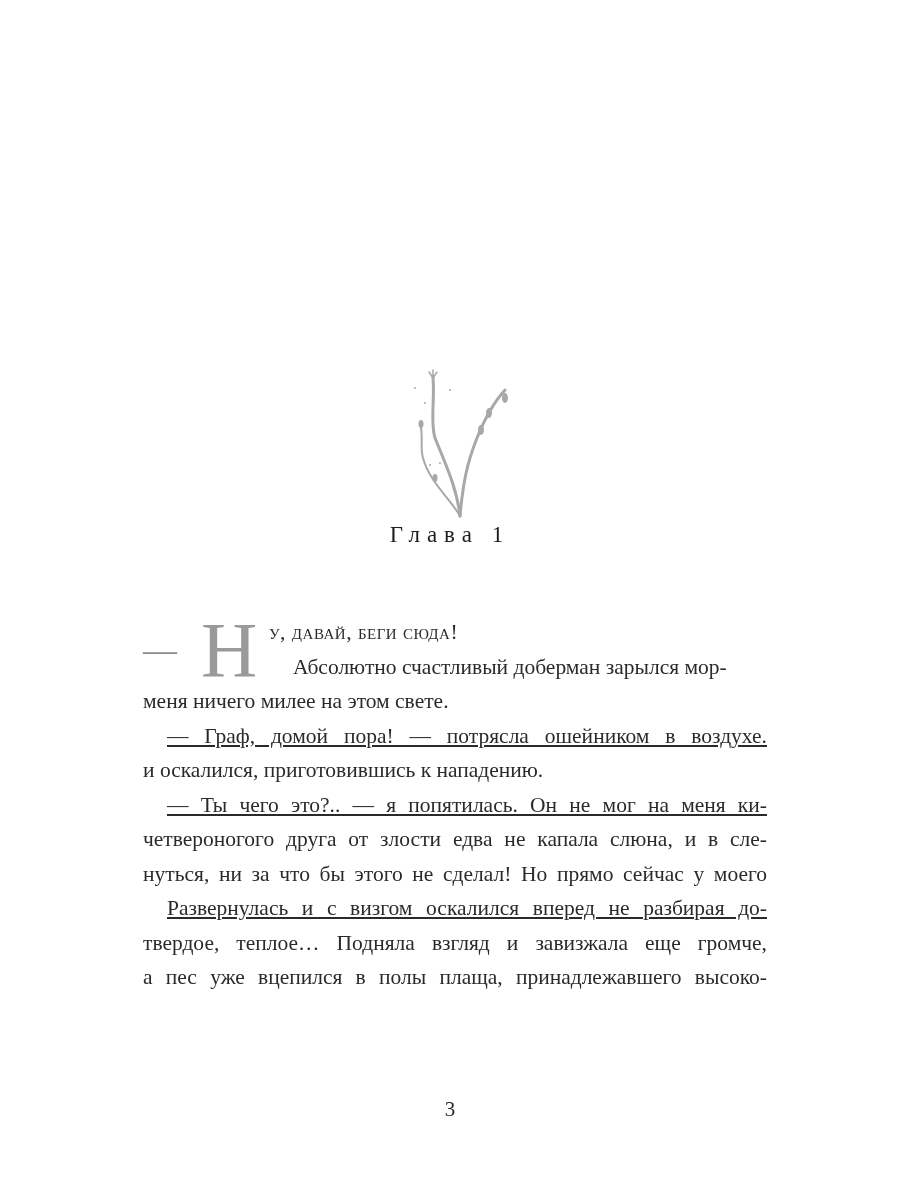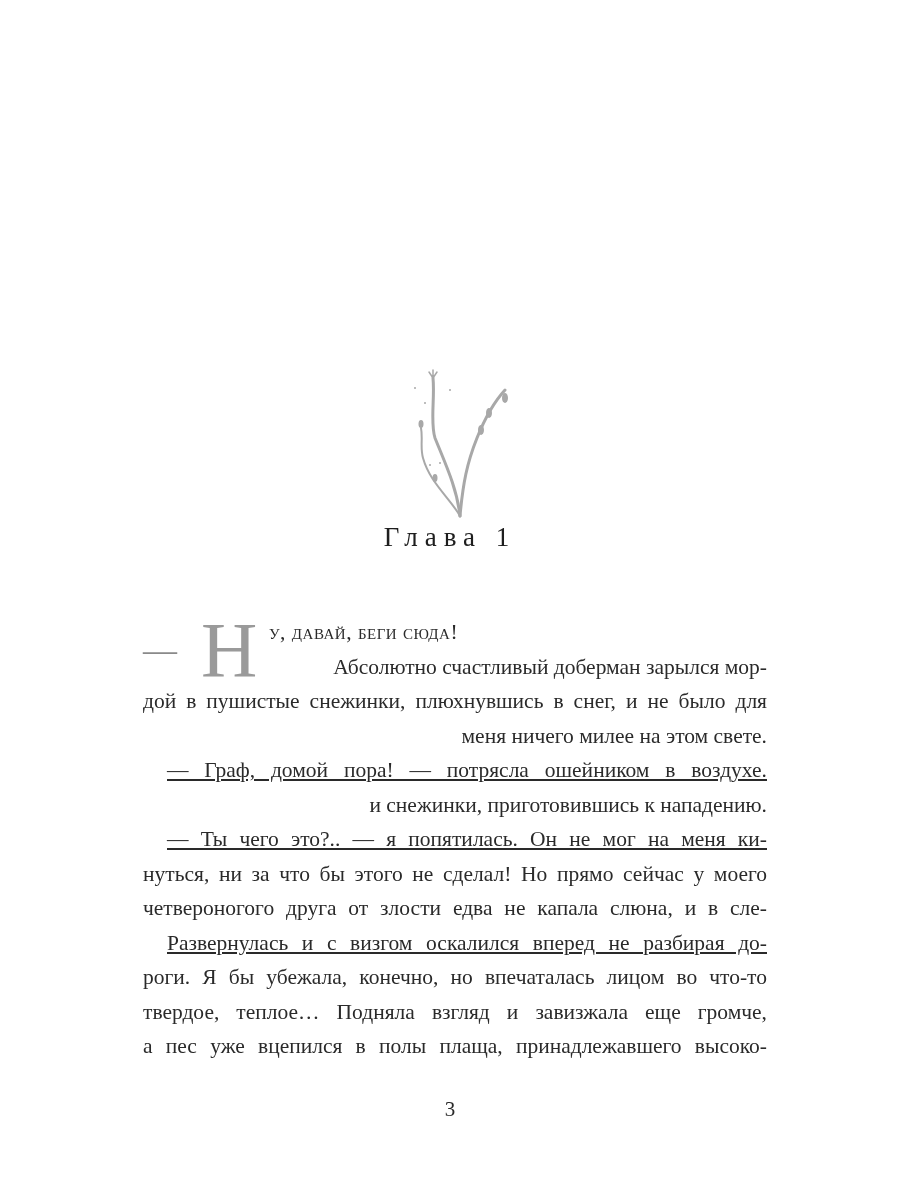--- a/index.html
+++ b/index.html
@@ -3,27 +3,27 @@
 <meta charset="utf-8">
 <style>
   html, body { margin: 0; padding: 0; }
   body {
     width: 900px; height: 1200px; background: #ffffff; position: relative; overflow: hidden;
     font-family: "Liberation Serif", "DejaVu Serif", serif; color: #2a2a2a;
   }
   .ornament { position: absolute; left: 405px; top: 368px; width: 110px; height: 150px; }
   .chapter-title {
     position: absolute; top: 522px; left: 0; width: 900px; text-align: center;
-    font-size: 27px; letter-spacing: 7px; color: #1e1e1e;
+    font-size: 23px; letter-spacing: 7px; color: #1e1e1e;
   }
   .text-block {
     position: absolute; left: 143px; width: 624px; top: 615px;
     font-size: 21.5px; line-height: 34.5px;
   }
-  .line { display: block; white-space: nowrap; height: 34.5px; text-align: right; }
+  .line { display: block; white-space: nowrap; height: 34.5px; }
   .justify { text-align: justify; text-align-last: justify; white-space: normal; overflow: hidden; }
   .indent { padding-left: 24px; text-decoration: underline; }
   .dropcap-line { position: relative; height: 34.5px; }
   .dash-big { position: absolute; left: 0; top: 18px; font-size: 34px; color: #8a8a8a; line-height: 1; }
   .cap-h { position: absolute; left: 58px; top: -4px; font-size: 78px; line-height: 1; color: #9a9a9a; }
   .first-words { position: absolute; left: 126px; top: 0; font-variant: small-caps; letter-spacing: 0.5px; text-align: right; }
   .line2 { padding-left: 150px; }
   .page-number { position: absolute; top: 1097px; left: 0; width: 900px; text-align: center; font-size: 21px; }
 </style>
 </head>
@@ -52,26 +52,24 @@
 
 <div class="chapter-title">Глава 1</div>
 
 <div class="text-block">
   <div class="dropcap-line">
     <span class="dash-big">—</span>
     <span class="cap-h">Н</span>
     <span class="first-words">у, давай, беги сюда!</span>
   </div>
   <span class="line line2">Абсолютно счастливый доберман зарылся мор-</span>
-  <span class="line justify">дой в пушистые снежинки, плюхнувшись в снег, и не было для</span>
   <span class="line">меня ничего милее на этом свете.</span>
   <span class="line justify indent">— Граф, домой пора! — потрясла ошейником в воздухе.</span>
-  <span class="line">и снежинки, приготовившись к нападению.</span>
+  <span class="line">и оскалился, приготовившись к нападению.</span>
   <span class="line justify indent">— Ты чего это?.. — я попятилась. Он не мог на меня ки-</span>
+  <span class="line justify">четвероногого друга от злости едва не капала слюна, и в сле-</span>
   <span class="line justify">нуться, ни за что бы этого не сделал! Но прямо сейчас у моего</span>
-  <span class="line justify">четвероногого друга от злости едва не капала слюна, и в сле-</span>
   <span class="line justify indent">Развернулась и с визгом оскалился вперед не разбирая до-</span>
-  <span class="line justify">роги. Я бы убежала, конечно, но впечаталась лицом во что-то</span>
   <span class="line justify">твердое, теплое… Подняла взгляд и завизжала еще громче,</span>
   <span class="line justify">а пес уже вцепился в полы плаща, принадлежавшего высоко-</span>
 </div>
 
 <div class="page-number">3</div>
 
 </body></html>

